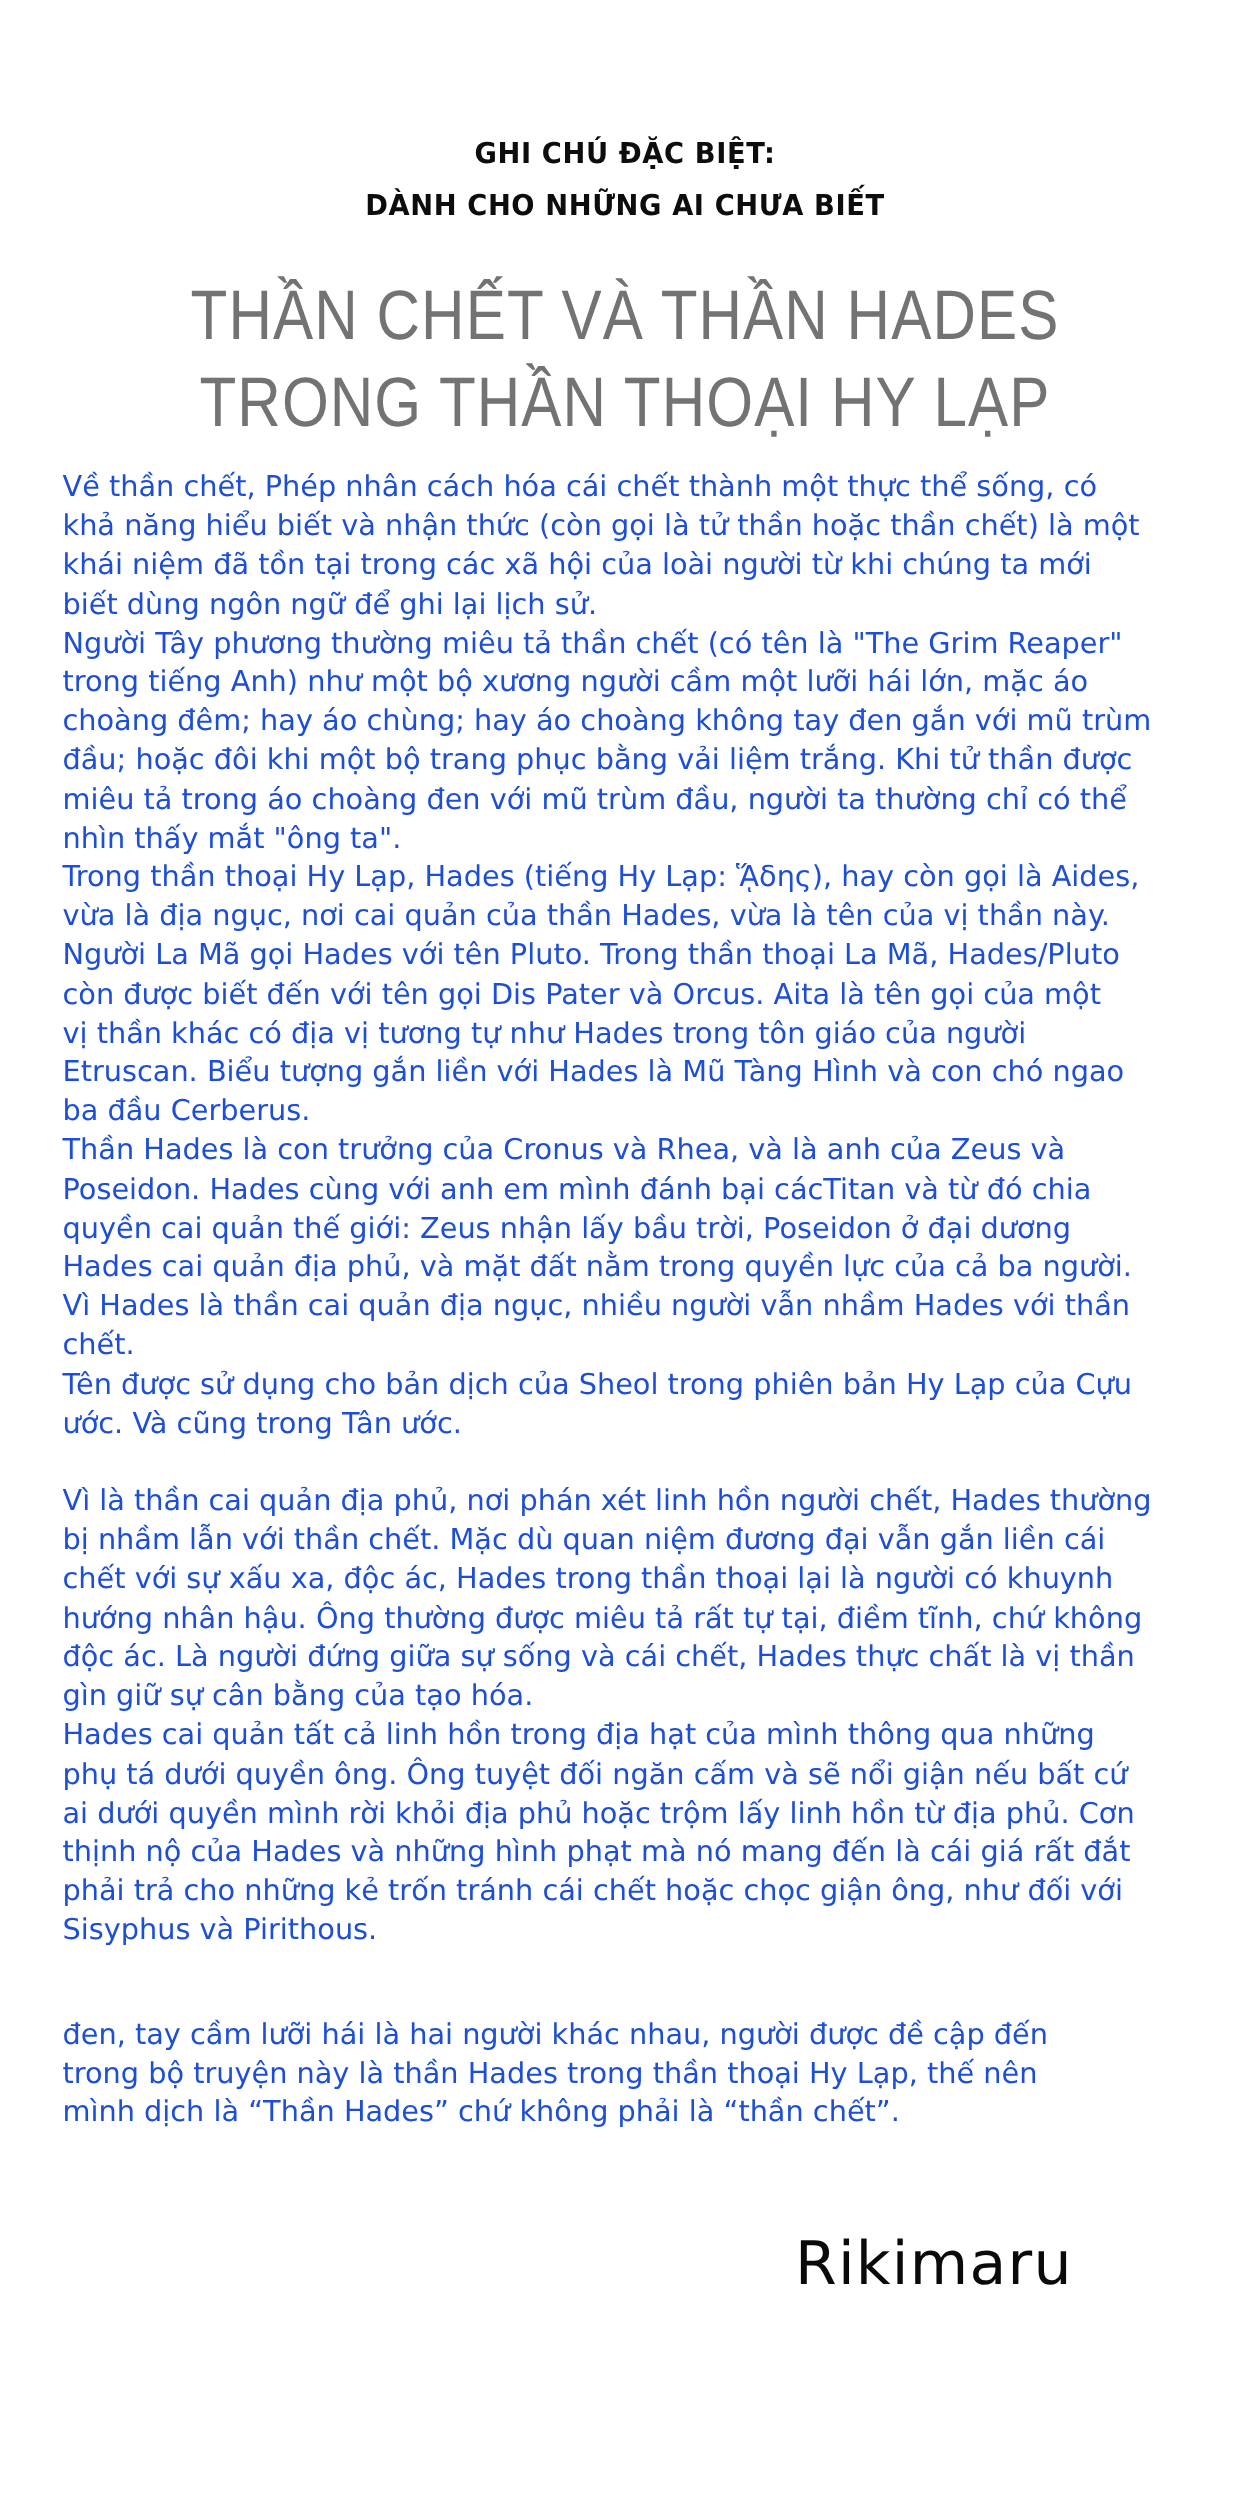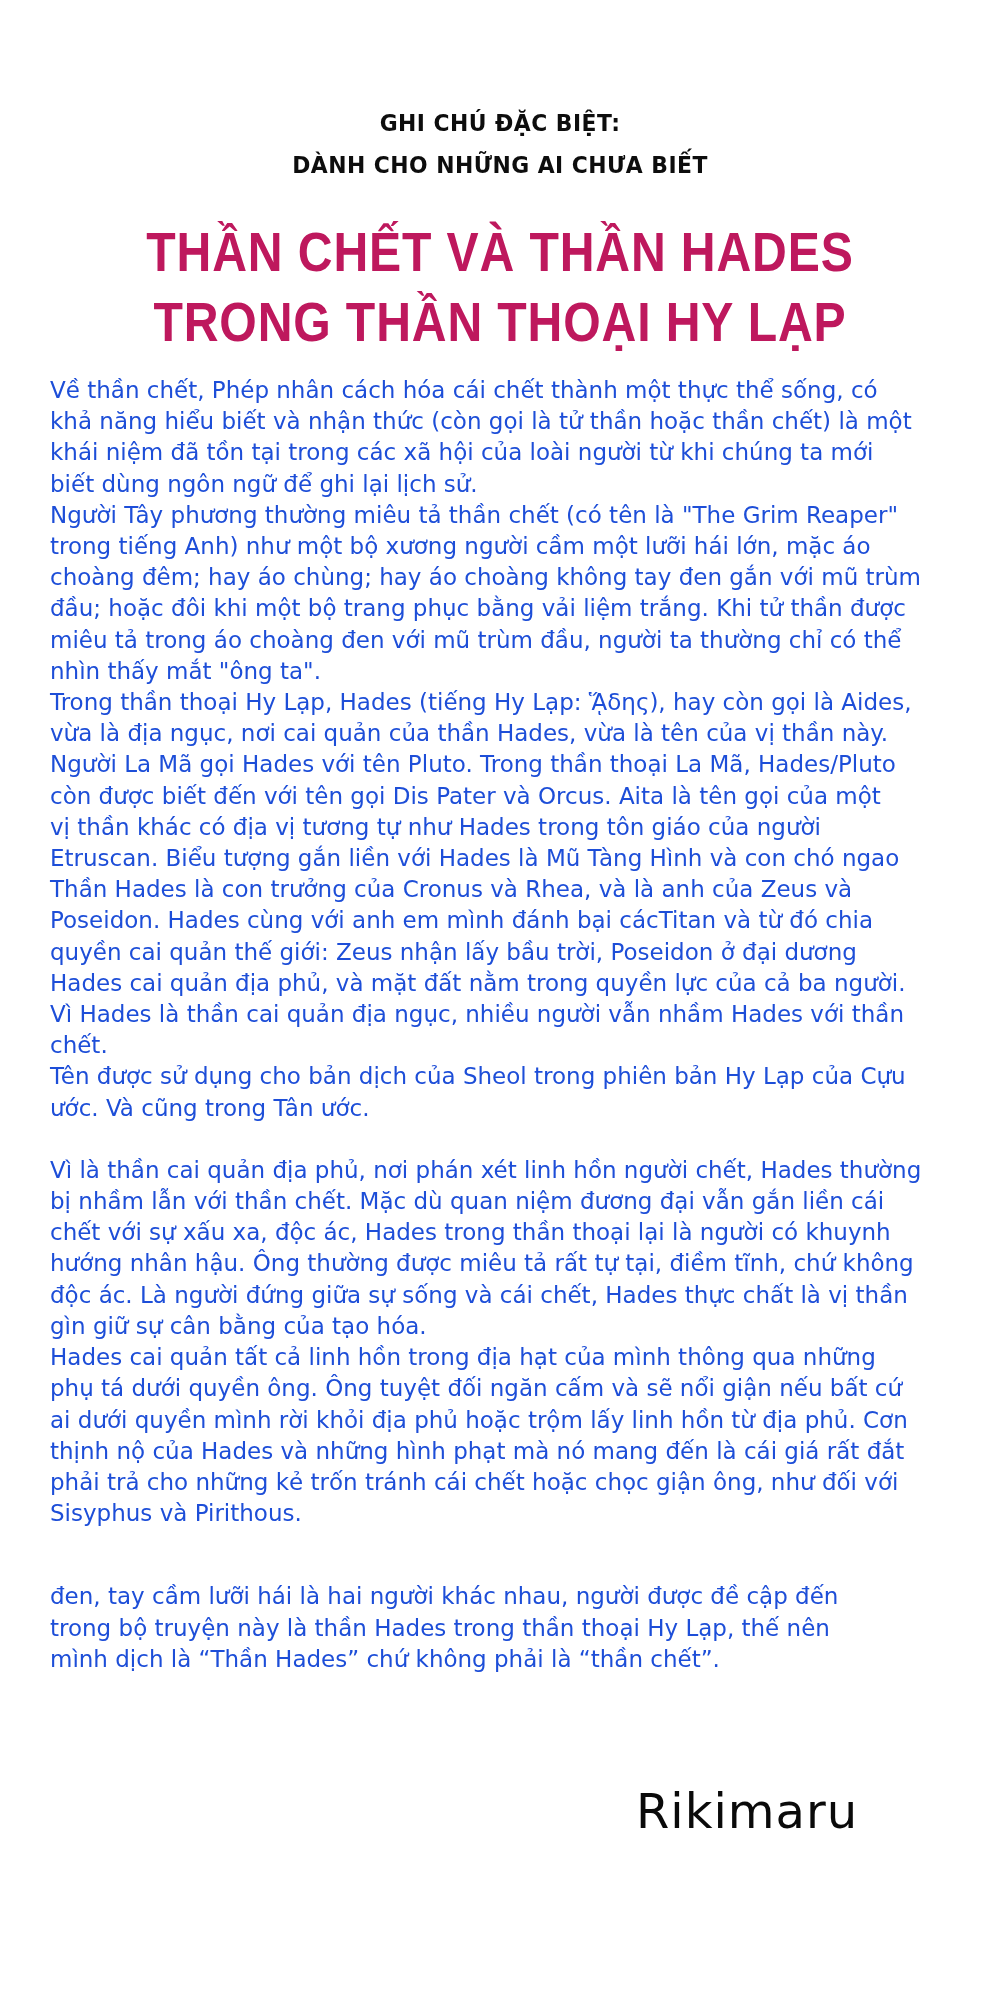--- a/index.html
+++ b/index.html
@@ -37,24 +37,24 @@
     .note-header div {
       transform: scaleX(0.95);
     }
     .title {
       position: absolute;
       top: 217px;
       left: 0;
       width: 1000px;
       text-align: center;
       font-family: "Liberation Sans", sans-serif;
-      font-weight: bold;
+      font-weight: normal;
       font-size: 56px;
       line-height: 70px;
-      color: #be185d;
+      color: #737373;
     }
     .title div {
       transform: scaleX(0.86);
       transform-origin: center;
       letter-spacing: 1px;
     }
     .body {
       position: absolute;
       top: 375px;
       left: 50px;
@@ -119,20 +119,21 @@
       <span class="para-line">miêu tả trong áo choàng đen với mũ trùm đầu, người ta thường chỉ có thể</span>
       <span class="para-line">nhìn thấy mắt "ông ta".</span>
     </p>
     <p>
       <span class="para-line">Trong thần thoại Hy Lạp, Hades (tiếng Hy Lạp: ᾍδης), hay còn gọi là Aides,</span>
       <span class="para-line">vừa là địa ngục, nơi cai quản của thần Hades, vừa là tên của vị thần này.</span>
       <span class="para-line">Người La Mã gọi Hades với tên Pluto. Trong thần thoại La Mã, Hades/Pluto</span>
       <span class="para-line">còn được biết đến với tên gọi Dis Pater và Orcus. Aita là tên gọi của một</span>
       <span class="para-line">vị thần khác có địa vị tương tự như Hades trong tôn giáo của người</span>
       <span class="para-line">Etruscan. Biểu tượng gắn liền với Hades là Mũ Tàng Hình và con chó ngao</span>
+      <span class="para-line">ba đầu Cerberus.</span>
     </p>
     <p>
       <span class="para-line">Thần Hades là con trưởng của Cronus và Rhea, và là anh của Zeus và</span>
       <span class="para-line">Poseidon. Hades cùng với anh em mình đánh bại cácTitan và từ đó chia</span>
       <span class="para-line">quyền cai quản thế giới: Zeus nhận lấy bầu trời, Poseidon ở đại dương</span>
       <span class="para-line">Hades cai quản địa phủ, và mặt đất nằm trong quyền lực của cả ba người.</span>
       <span class="para-line">Vì Hades là thần cai quản địa ngục, nhiều người vẫn nhầm Hades với thần</span>
       <span class="para-line">chết.</span>
     </p>
     <p>

